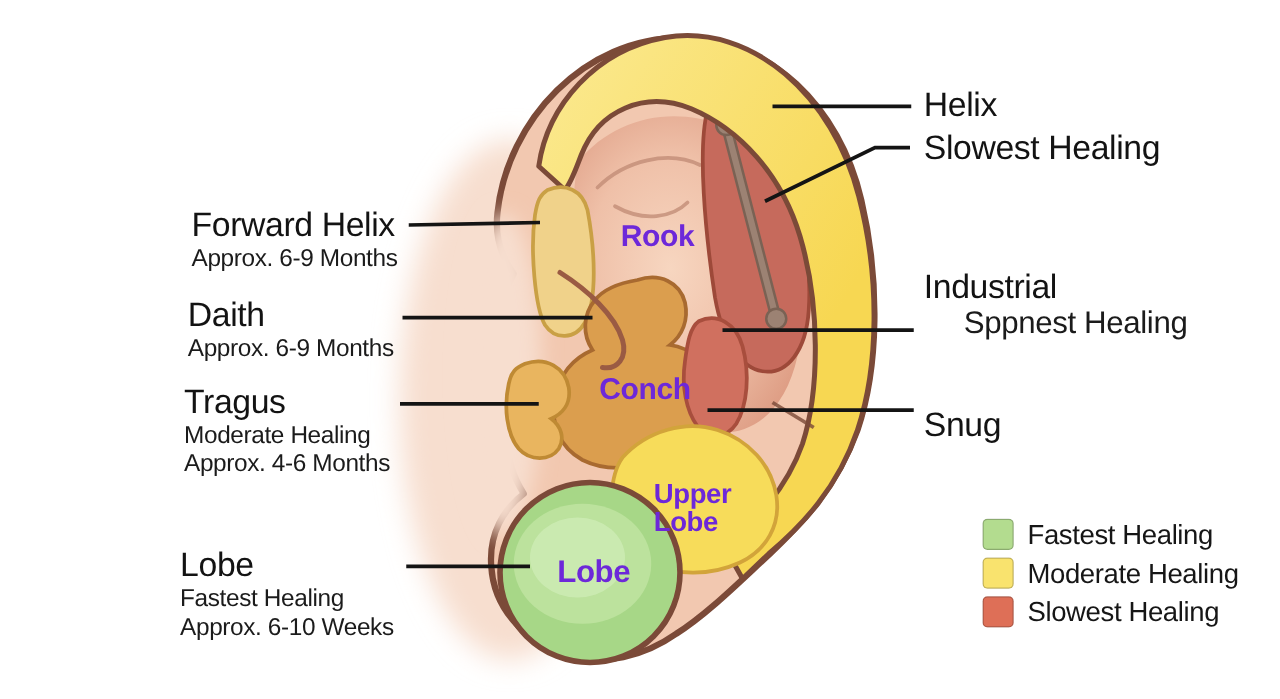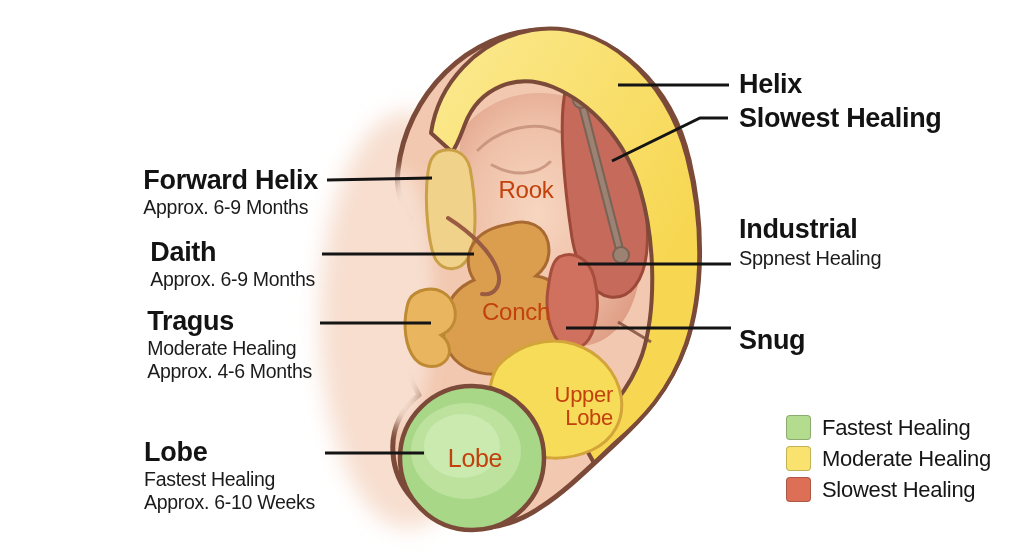--- a/index.html
+++ b/index.html
@@ -1,26 +1,26 @@
 <!DOCTYPE html>
 <html style="--rim-yellow: #F7D752; --rim-yellow-light: #FBEA92; --outline-brown: #7B4A38; --skin-base: #F2C8B0; --skin-face: #F7DECF; --inner-dark: #DD9B82; --inner-mid: #EFC0A8; --inner-light: #F7D6C0; --scapha-red: #C66A5C; --scapha-border: #9D4939; --barbell: #9C8273; --barbell-dark: #7A6254; --conch-orange: #DB9E4E; --conch-border: #A86A30; --fh-patch: #F0D28A; --fh-border: #C9A045; --tragus-fill: #E9B55F; --tragus-border: #BF8A34; --snug-fill: #D0705F; --snug-border: #A84E3D; --upperlobe-fill: #F7DC5A; --upperlobe-border: #D2A43A; --lobe-green: #A7D787; --lobe-green-mid: #BCE29D; --lobe-green-light: #CDEBB4; --leader: #141414; --label: #141414;"><head>
 <meta charset="utf-8">
 <style>
   html,body{margin:0;padding:0;background:#fff;}
   #stage{position:relative;width:1024px;height:559px;background:#fff;overflow:hidden;
          font-family:"Liberation Sans",sans-serif;color:var(--label,#141414);}
   #ear-svg{position:absolute;inset:0;}
   .lbl{position:absolute;letter-spacing:-0.3px;}
-  .lbl .t{font-size:27px;line-height:31px;font-weight:700;color:#131313;}
+  .lbl .t{font-size:27px;line-height:31px;font-weight:400;color:#131313;}
   .lbl .s{font-size:19.5px;line-height:23px;font-weight:400;color:#1b1b1b;}
   .lbl.right-side{text-align:left;}
   .lbl.left-side{text-align:left;}
-  .earlbl{position:absolute;font-size:24px;font-weight:400;color:#c2410c;
+  .earlbl{position:absolute;font-size:24px;font-weight:700;color:#6d28d9;
           transform:translate(-50%,-50%);letter-spacing:-0.3px;white-space:nowrap;}
-  #upper-lobe-label{white-space:normal;width:90px;text-align:right;font-size:22px;line-height:23px;}
+  #upper-lobe-label{white-space:normal;width:90px;text-align:left;font-size:22px;line-height:23px;}
   #legend{position:absolute;left:786px;top:415px;display:flex;flex-direction:column;gap:6px;}
   .legend-row{display:flex;align-items:center;gap:11px;height:25px;}
   .swatch{width:25px;height:25px;border-radius:4px;border:1.5px solid rgba(0,0,0,.22);box-sizing:border-box;}
   .legend-label{font-size:22px;font-weight:500;color:#161616;letter-spacing:-0.3px;}
 </style>
 </head>
 <body>
 
 <div id="stage">
 
@@ -134,21 +134,21 @@
   </div>
 
   <div class="lbl right-side" style="left:739px;top:69px;">
     <div class="t">Helix</div>
   </div>
   <div class="lbl right-side" style="left:739px;top:103px;">
     <div class="t">Slowest Healing</div>
   </div>
   <div class="lbl right-side" style="left:739px;top:214px;">
     <div class="t">Industrial</div>
-    <div class="s" style="font-size:20px;line-height:27px;">Sppnest Healing</div>
+    <div class="s" style="font-size:25px;line-height:27px;margin-left:32px;">Sppnest Healing</div>
   </div>
   <div class="lbl right-side" style="left:739px;top:325px;">
     <div class="t">Snug</div>
   </div>
 
   <div class="earlbl" style="left:526px;top:190px;">Rook</div>
   <div class="earlbl" style="left:516px;top:312px;">Conch</div>
   <div class="earlbl" id="upper-lobe-label" style="left:568px;top:406px;">Upper Lobe</div>
   <div class="earlbl" style="left:475px;top:458px;font-size:25px;">Lobe</div>
 

